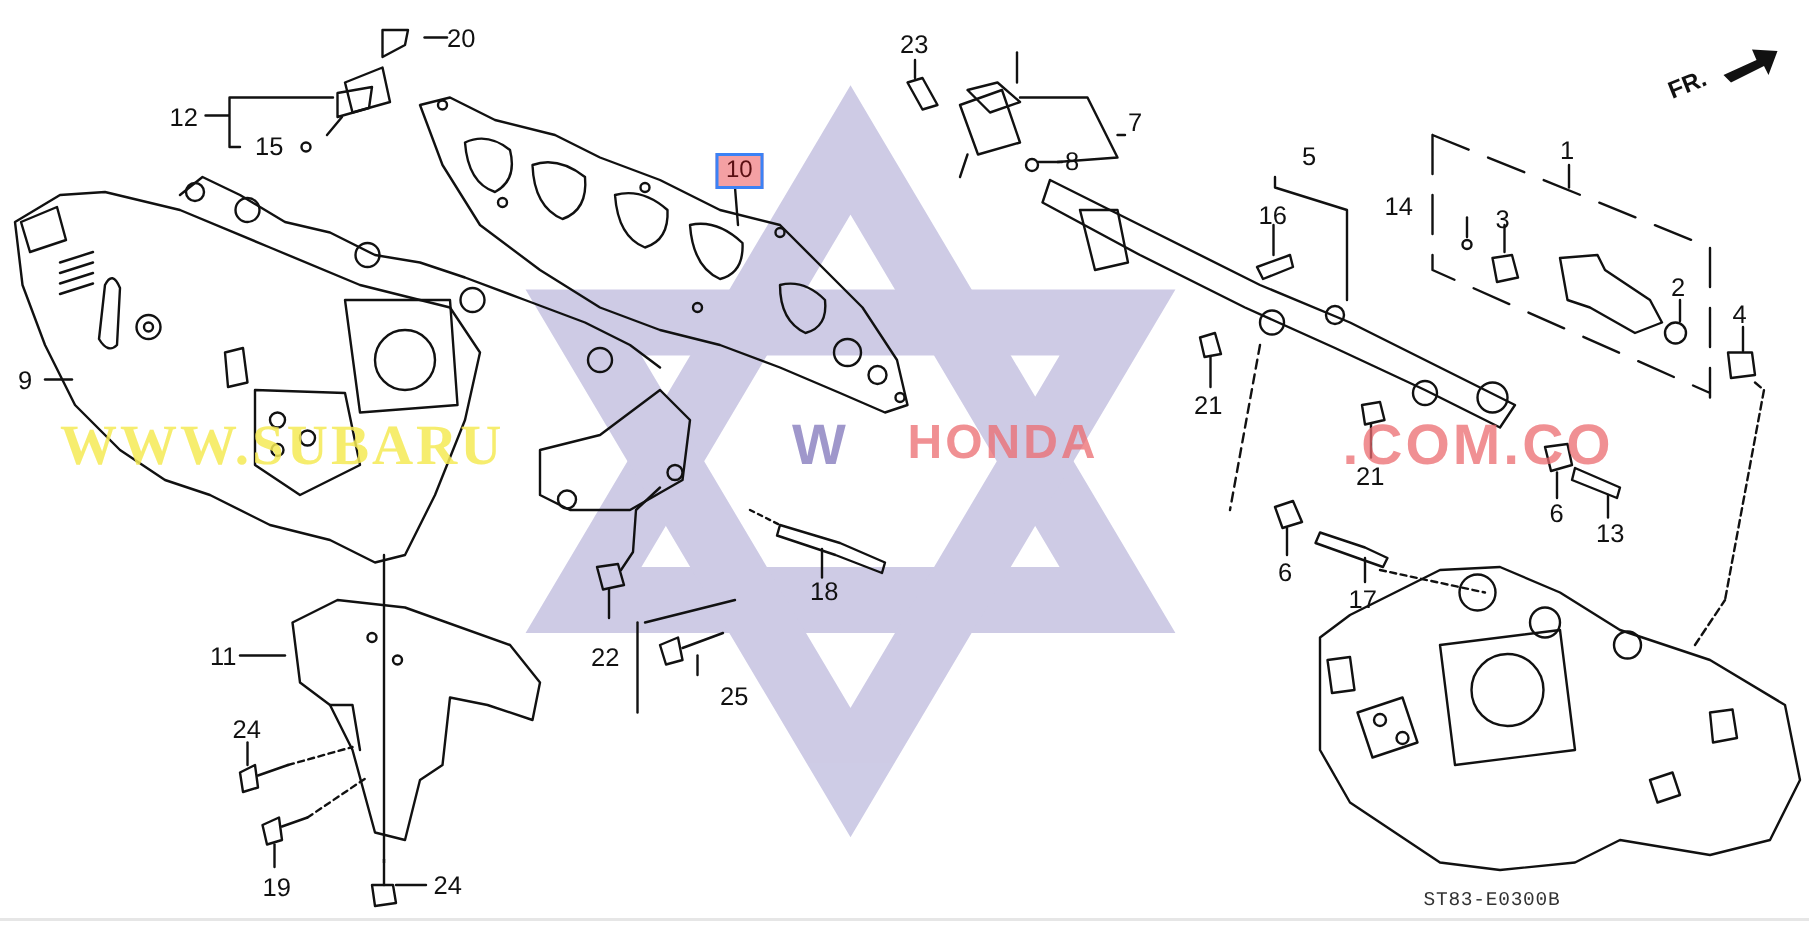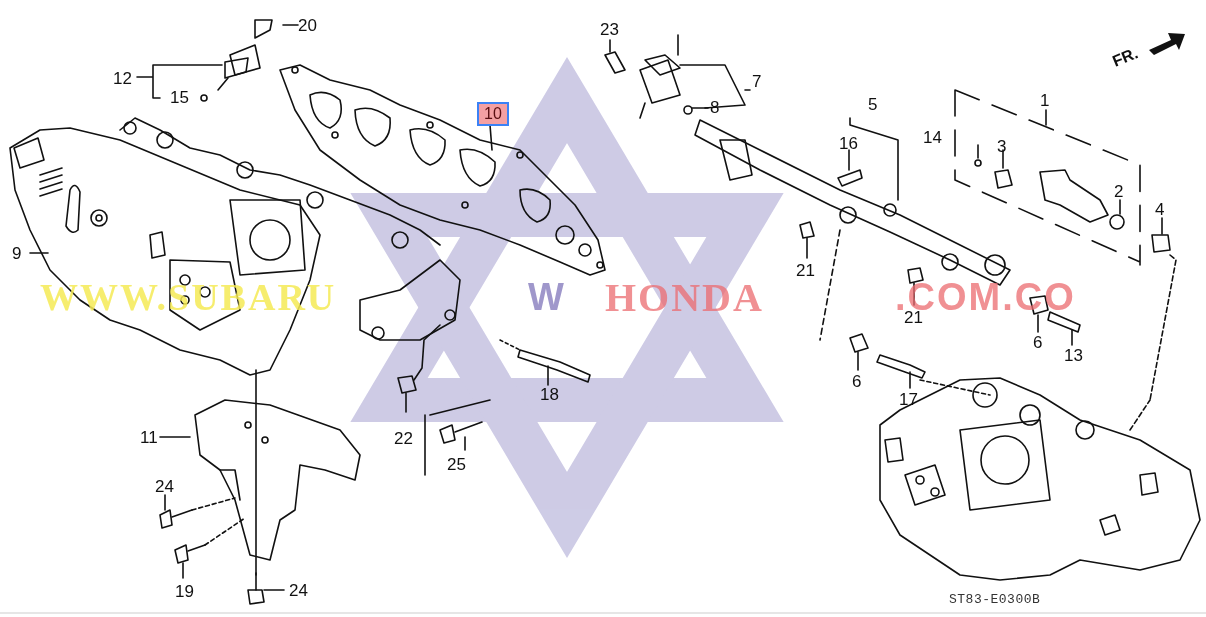--- a/index.html
+++ b/index.html
@@ -9,21 +9,21 @@
   .callout { position:absolute; font-family:"Liberation Sans", sans-serif;
              font-size:17px; color:#111; line-height:1; }
   .callout.hl { background:#f4a0a3; border:2px solid #3b82f6; padding:2px 5px; font-size:16px; color:#5a0f12; }
   .diagram-code { position:absolute; left:949px; top:592px; font-family:"Liberation Mono", monospace;
                   font-size:13px; color:#333; letter-spacing:0.5px; }
   .fr-label { position:absolute; left:1110px; top:54px; font-family:"Liberation Sans", sans-serif;
               font-weight:bold; font-size:16px; color:#111; transform:rotate(-22deg); transform-origin:left top; }
   .wm { position:absolute; top:278px; font-weight:bold; font-size:38px; letter-spacing:2px; line-height:1; }
   .wm1 { left:40px; color:#f5ea55; opacity:0.85; font-family:Liberation Serif, serif; }
   .wm2 { left:528px; color:#8f86c2; opacity:0.85; font-family:"Liberation Sans", sans-serif; }
-  .wm3 { left:605px; color:#ec6b70; opacity:0.75; font-family:Liberation Serif, serif; font-size:40px; }
+  .wm3 { left:605px; color:#ec6b70; opacity:0.75; font-family:Liberation Sans, sans-serif; font-size:32px; }
   .wm4 { left:895px; color:#ec6b70; opacity:0.75; font-family:"Liberation Sans", sans-serif; }
   .bottom-rule { position:absolute; left:0; top:612px; width:1206px; height:2px; background:#e6e6e6; }
 </style>
 </head>
 <body>
 
 <div id="canvas">
 
   <svg width="1206" height="617" style="position:absolute;left:0;top:0">
     <g fill="none" stroke="#c9c6e3" stroke-width="44" stroke-linejoin="miter" opacity="0.9">
@@ -228,18 +228,18 @@
   <div class="callout" style="left:899px;top:391px">17</div>
   <div class="callout" style="left:540px;top:386px">18</div>
   <div class="callout" style="left:175px;top:583px">19</div>
   <div class="callout" style="left:298px;top:17px">20</div>
   <div class="callout" style="left:796px;top:262px">21</div>
   <div class="callout" style="left:904px;top:309px">21</div>
   <div class="callout" style="left:394px;top:430px">22</div>
   <div class="callout" style="left:600px;top:21px">23</div>
   <div class="callout" style="left:155px;top:478px">24</div>
   <div class="callout" style="left:289px;top:582px">24</div>
-  <div class="callout" style="left:447px;top:456px">25</div>
+  <div class="callout" style="left:480px;top:456px">25</div>
 
   <div class="diagram-code">ST83-E0300B</div>
 
   <div class="bottom-rule"></div>
 </div>
 
 </body></html>

